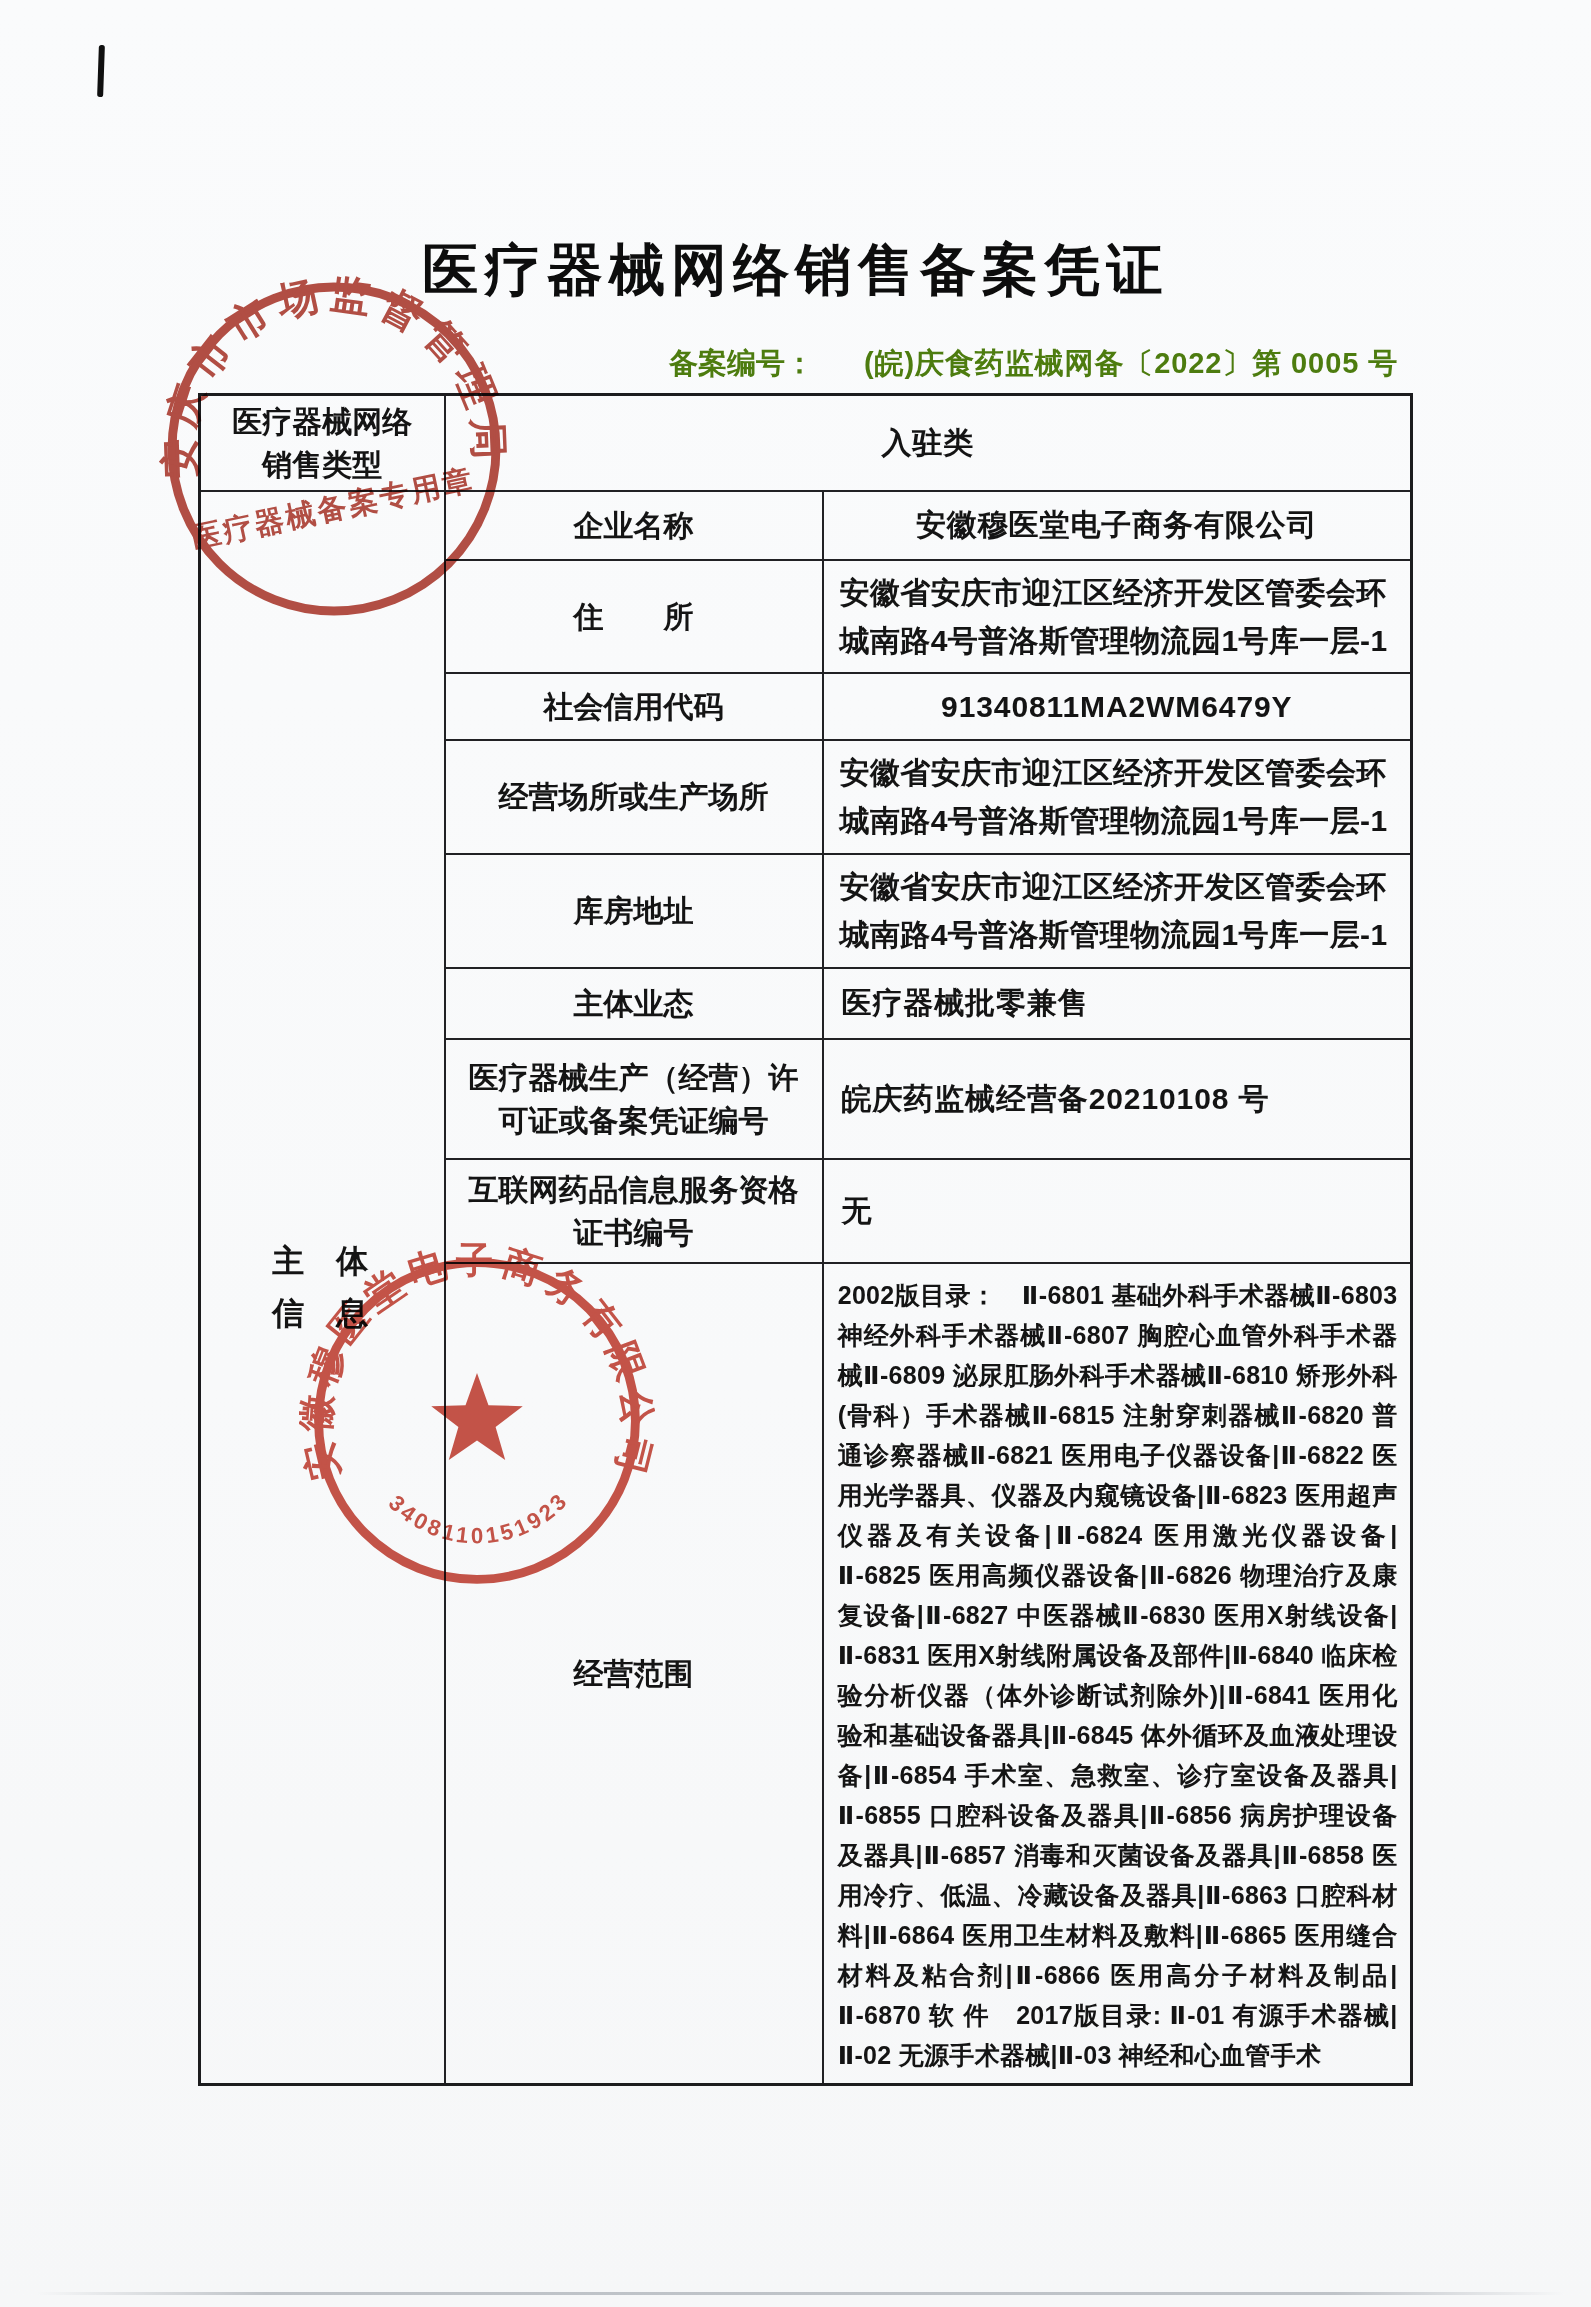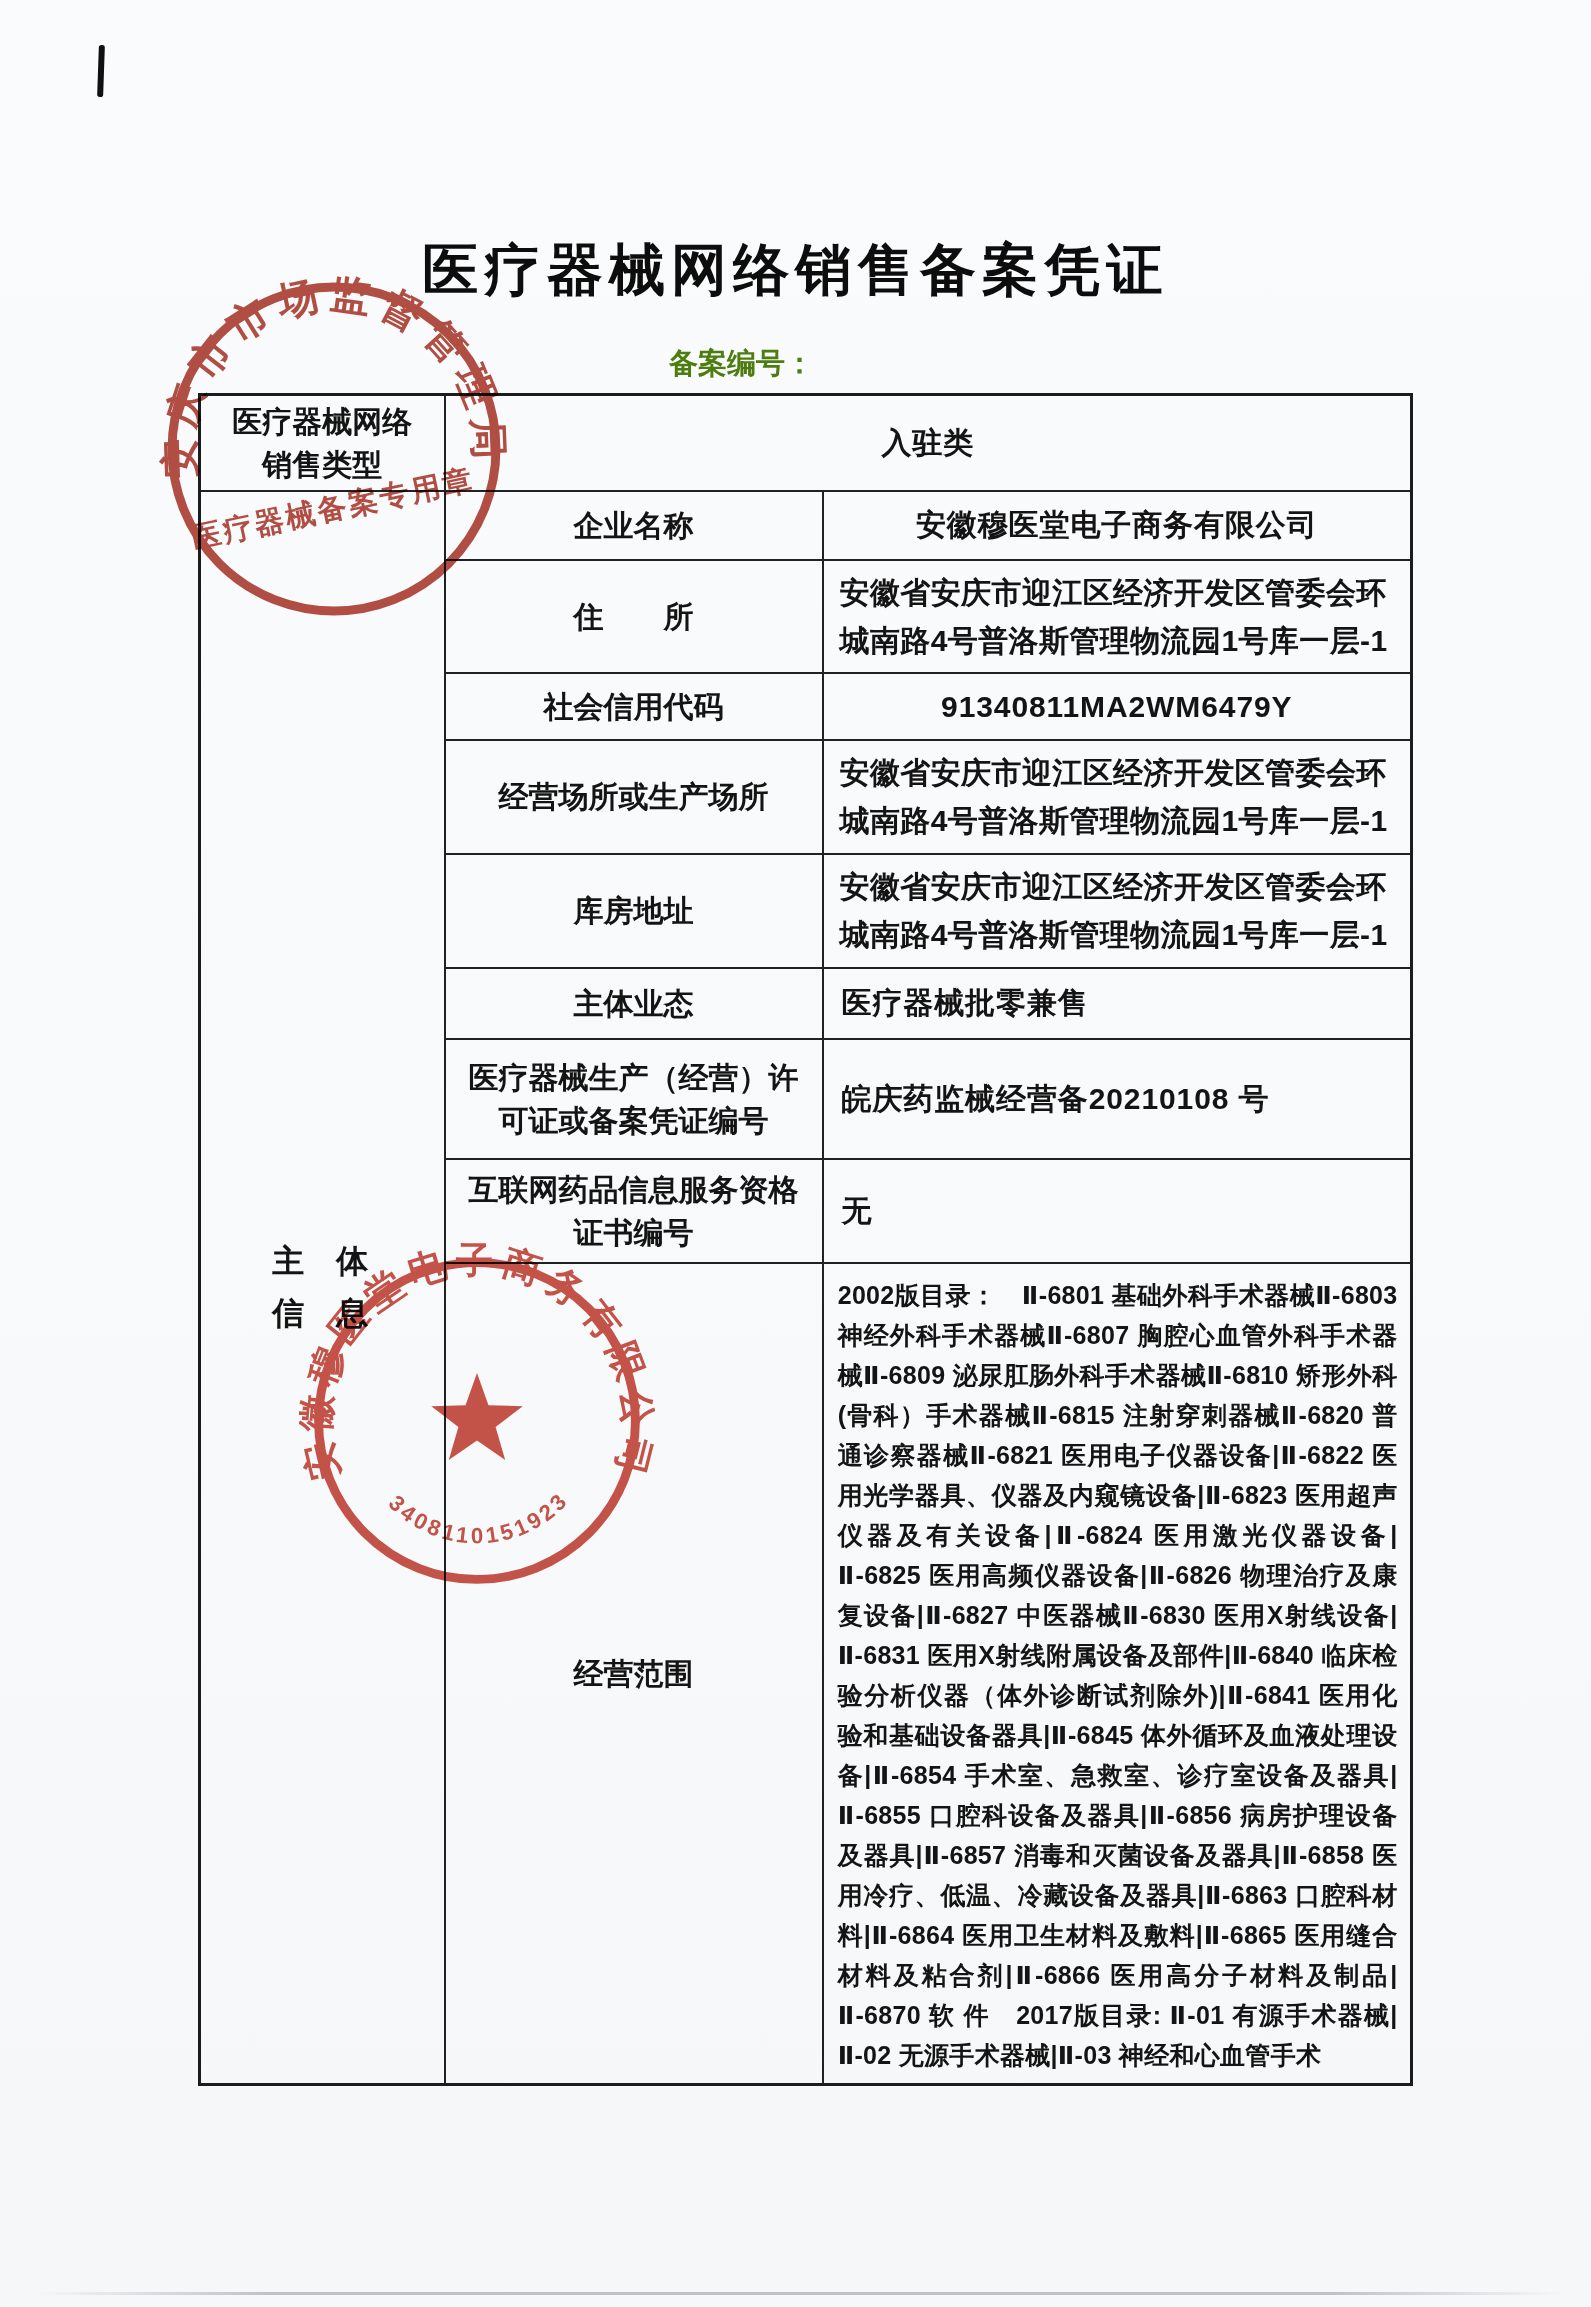--- a/index.html
+++ b/index.html
@@ -52,20 +52,21 @@
 <body>
 
 <div class="page">
 
   <div class="pen-mark"></div>
 
   <div class="doc-title">医疗器械网络销售备案凭证</div>
 
   <div class="record-line">
     <span>备案编号：</span>
+    <span class="num">(皖)庆食药监械网备〔2022〕第 0005 号</span>
   </div>
 
   <table class="cert">
     <colgroup>
         <col style="width:245px">
         <col style="width:378px">
         <col style="width:589px">
       </colgroup>
 
     <tbody>

